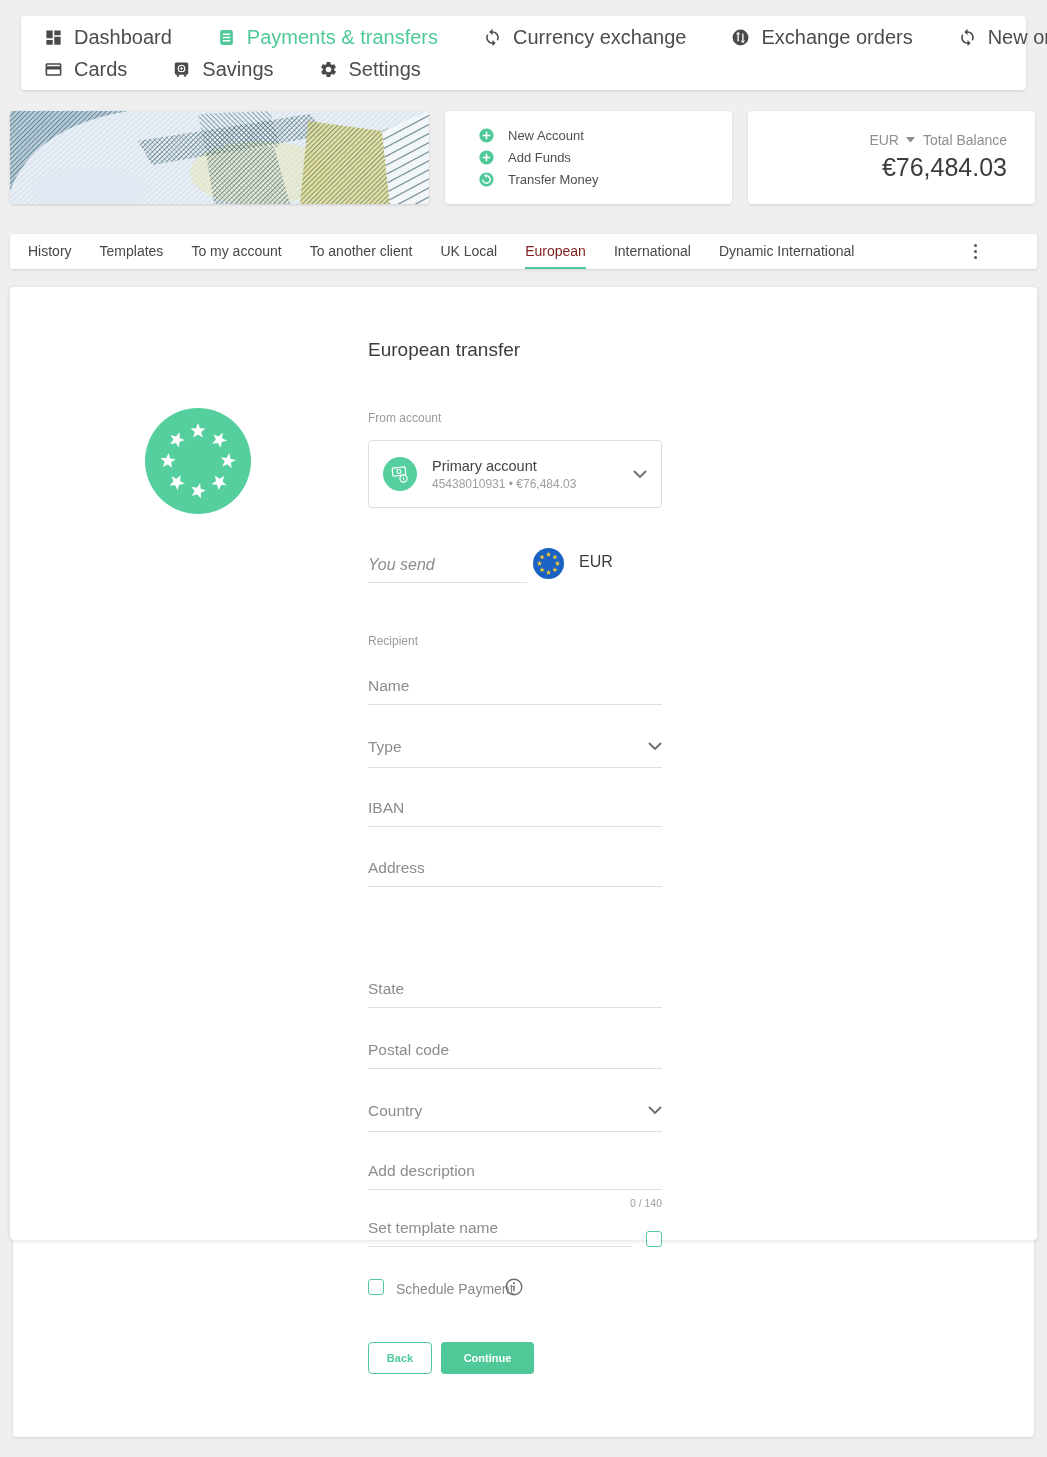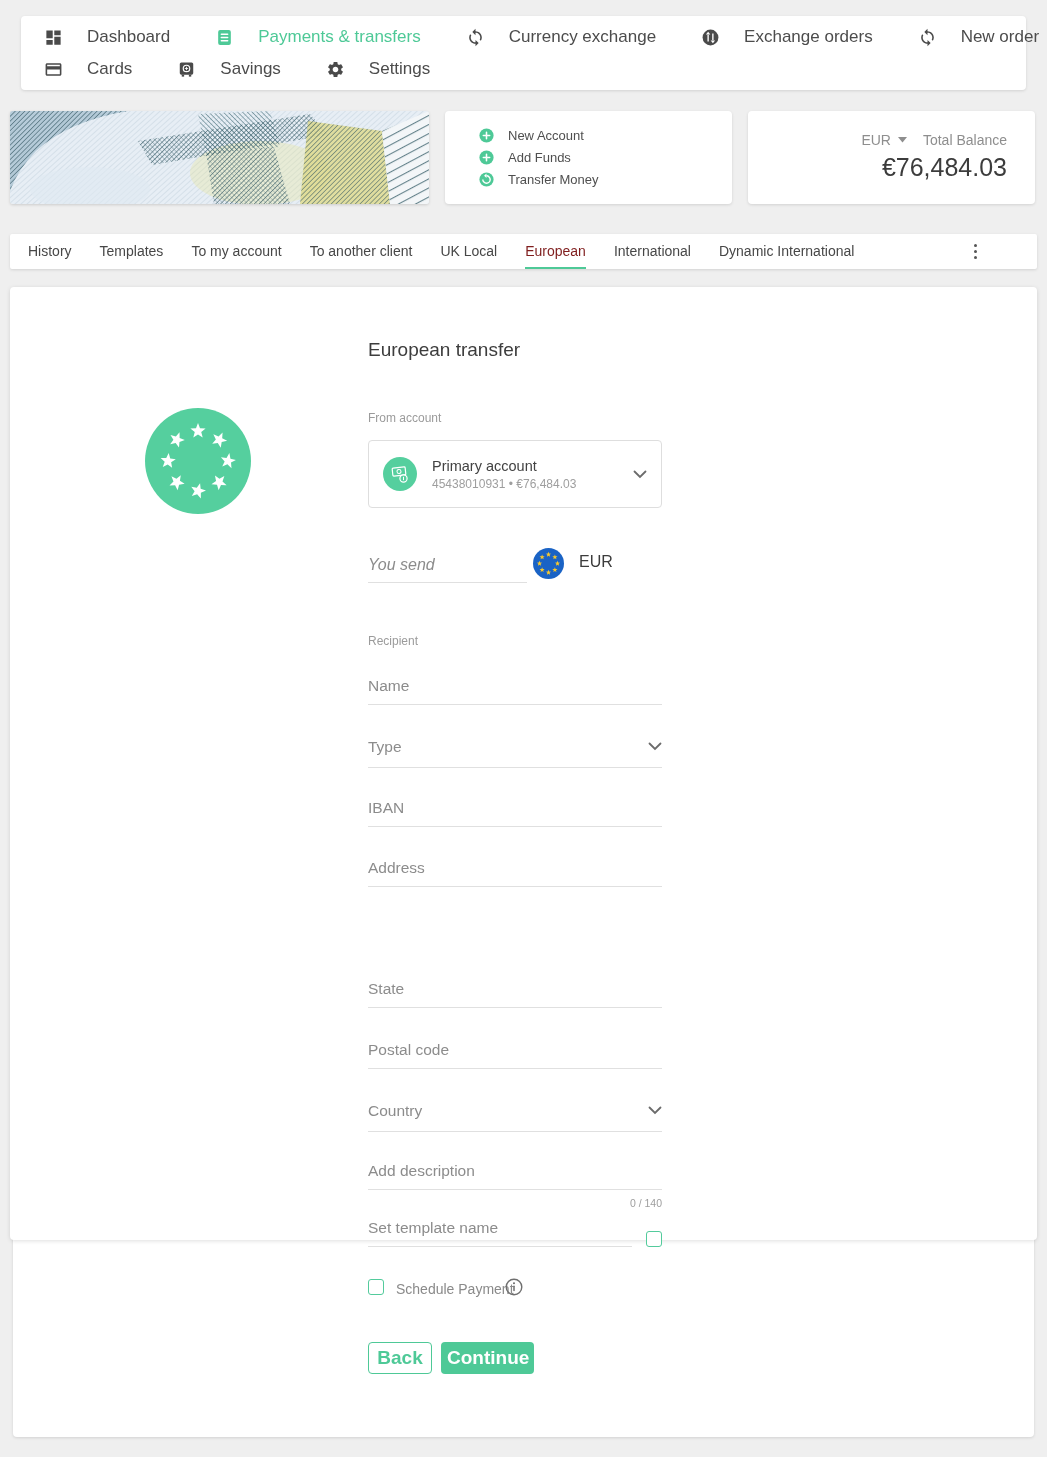--- a/index.html
+++ b/index.html
@@ -9,36 +9,36 @@
     font-family:"Liberation Sans", sans-serif;
     -webkit-font-smoothing:antialiased;
   }
   .page { position:relative; width:1047px; height:1457px; background:#efefef; overflow:hidden; }
   .card { background:#fff; border-radius:4px; box-shadow:0 1px 3px rgba(0,0,0,.12); }
 
   
   .topnav { position:absolute; left:21px; top:16px; width:1005px; height:74px;
             display:flex; flex-direction:column; justify-content:center; padding-left:23px; }
   .nav-row { display:flex; align-items:center; height:32px; gap:45px; }
-  .nav-item { display:flex; align-items:center; gap:24px; font-size:17px; color:#4c4c4c; cursor:pointer; white-space:nowrap;text-align:right; }
+  .nav-item { display:flex; align-items:center; gap:11px; font-size:20px; color:#4c4c4c; cursor:pointer; white-space:nowrap;text-align:right; }
   .nav-item .ico { width:19px; height:19px; flex:0 0 auto; display:block; }
   .nav-item.active { color:#4ec997; }
 
   
   .banknote { position:absolute; left:10px; top:111px; width:419px; height:93px;
               border-radius:3px; overflow:hidden; box-shadow:0 1px 3px rgba(0,0,0,.15); }
   .actions-card { position:absolute; left:445px; top:111px; width:287px; height:93px;
                   display:flex; flex-direction:column; justify-content:center; gap:5px; padding-left:33px; }
   .action-row { display:flex; align-items:center; gap:13px; font-size:13px; color:#4f4f4f; cursor:pointer; }
   .action-row .ico { width:17px; height:17px; display:block; }
   .balance-card { position:absolute; left:748px; top:111px; width:287px; height:93px;
                   padding:21px 28px 0 0; text-align:right; }
   .balance-top { display:flex; justify-content:flex-end; align-items:center; gap:7px;
                  font-size:14px; color:#8e8e8e; }
-  .balance-top .tb { margin-left:9px;text-align:right; }
+  .balance-top .tb { margin-left:1px;text-align:right; }
   .balance-amount { font-size:25px; color:#3c3c3c; margin-top:5px; }
 
   
   .tabbar { position:absolute; left:10px; top:234px; width:1027px; height:35px;
             background:#fff; border-radius:2px; box-shadow:0 1px 3px rgba(0,0,0,.12);
             display:flex; align-items:stretch; padding-left:18px; gap:28px; z-index:2; }
   .tab { display:flex; align-items:center; font-size:14px; color:#474747;
          border-bottom:2px solid transparent; cursor:pointer; white-space:nowrap; }
   .tab.active { color:#7f1d1d; border-bottom-color:#4ec997; }
   .tab-dots { margin-left:auto; margin-right:56px; align-self:center; display:flex;
@@ -84,21 +84,21 @@
              font-size:10.5px; color:#9e9e9e; }
 
   .checkbox { position:absolute; width:16px; height:16px; border:1.5px solid #53cb9c;
               border-radius:3px; background:#fff; cursor:pointer; }
   .cb-template { left:646px; top:1231px; }
   .cb-schedule { left:368px; top:1279px; }
   .schedule-label { position:absolute; left:396px; top:1281px; font-size:14px; color:#8a8a8a; }
   .info-ico { position:absolute; left:505px; top:1278px; width:18px; height:18px; cursor:pointer; }
 
   .btn { position:absolute; top:1342px; height:32px; border-radius:4px; font-family:"Liberation Sans",sans-serif;
-         font-size:19px; font-weight:bold; cursor:pointer; }
+         font-size:11px; font-weight:bold; cursor:pointer; }
   .btn-back { left:368px; width:64px; background:#fff; border:1.5px solid #4ec997; color:#4ec997; }
   .btn-continue { left:441px; width:93px; background:#4ec997; border:none; color:#fff; }
 
   .chev { display:block; }
 </style>
 </head>
 <body>
 
 <div class="page">
 

